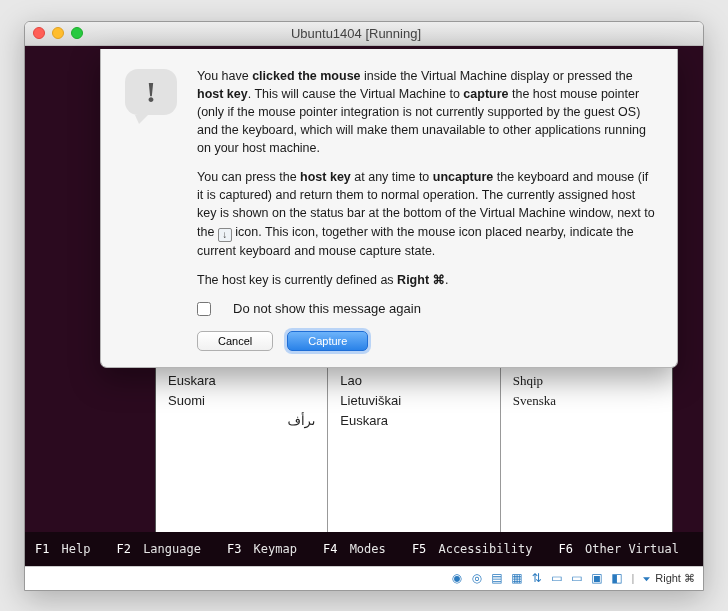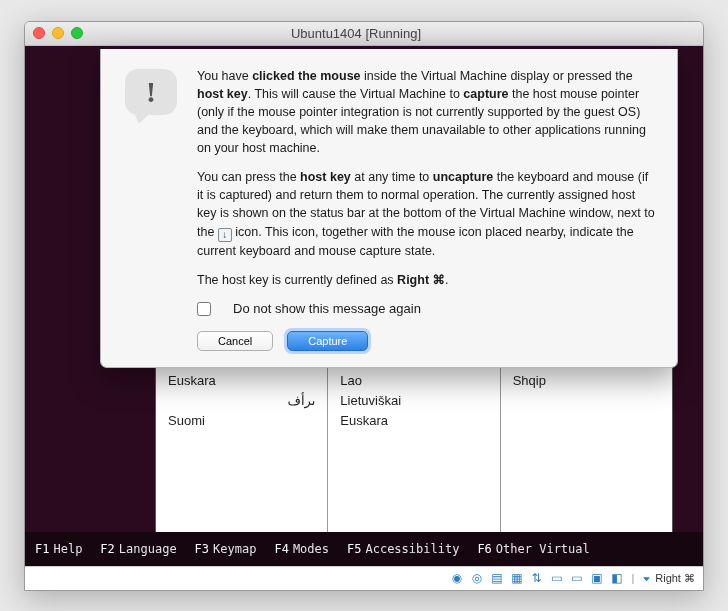--- a/index.html
+++ b/index.html
@@ -9,23 +9,23 @@
 .traffic { display: flex; gap: 7px; }
 .tl { width: 12px; height: 12px; border-radius: 50%; }
 .tl.red { background: #ff5f57; border: 0.5px solid #e24640; }
 .tl.yel { background: #ffbd2e; border: 0.5px solid #dfa023; }
 .tl.grn { background: #28c940; border: 0.5px solid #1dad2b; }
 .title { position: absolute; left: 0; right: 16px; text-align: center; font-size: 13px; color: #444; }
 .content { flex: 1; background: #2b0a1f; position: relative; }
 .lang-panel { position: absolute; left: 130px; right: 30px; top: 260px; bottom: 50px; background: #fff; border: 1px solid #555; }
 .lang-cols { display: flex; height: 100%; }
 .lang-col { flex: 1; border-right: 1px solid #999; padding: 4px 12px; font-size: 13px; color: #222; overflow: hidden; }
-.lang-col:last-child { border-right: none; }
+.lang-col:last-child { border-right: none; font-family: Liberation Serif, serif; }
 .lang-col div { line-height: 1.55; white-space: nowrap; }
-.fkeys { position: absolute; left: 0; right: 0; bottom: 24px; height: 22px; background: #15060f; color: #ddd; font-family: "DejaVu Sans Mono", monospace; font-size: 12px; display: flex; align-items: center; padding: 17px 10px; gap: 4px; }
+.fkeys { position: absolute; left: 0; right: 0; bottom: 24px; height: 22px; background: #15060f; color: #ddd; font-family: "DejaVu Sans Mono", monospace; font-size: 12px; display: flex; align-items: center; padding: 17px 10px; gap: 4px; justify-content: space-between; }
 .fkeys .fk { color: #fff; }
 .fkeys .fl { color: #e5e5e5; margin-right: 14px; }
 .bottombar { position: absolute; left: 0; right: 0; bottom: 0; height: 24px; background: #fff; border-top: 1px solid #ccc; display: flex; align-items: center; justify-content: flex-end; padding: 0 8px; gap: 5px; font-size: 11px; }
 .bottombar .bi { width: 15px; height: 15px; display: inline-flex; align-items: center; justify-content: center; font-size: 12px; color: #2a7abf; }
 .bottombar .sep { color: #999; margin: 0 2px; }
 .hostkey-ind { color: #333; display: flex; align-items: center; gap: 3px; }
 .hostkey-ind svg { width: 11px; height: 11px; }
 .dialog { position: absolute; top: 3px; left: 75px; right: 25px; background: #f6f6f6; border: 1px solid #b5b5b5; border-top: none; border-radius: 0 0 7px 7px; box-shadow: 0 12px 30px rgba(0,0,0,0.35); padding: 18px 20px 16px 20px; display: flex; gap: 16px; }
 .dialog-icon { width: 60px; display: flex; justify-content: center; padding-top: 2px; }
 .bubble { width: 52px; height: 46px; background: #e2e2e2; border-radius: 13px; position: relative; display: flex; align-items: center; justify-content: center; font-size: 30px; font-weight: bold; color: #555; font-family: Georgia, serif; }
@@ -57,36 +57,37 @@
 
   <div class="content">
 
     <div class="lang-panel">
       <div class="lang-cols">
         <div class="lang-col">
           <div>Esperanto</div>
           <div>Español</div>
           <div>Eesti</div>
           <div>Euskara</div>
+          <div>Suomi</div>
           <div style="text-align:right">ىرأف</div>
-          <div>Suomi</div>
         </div>
         <div class="lang-col">
           <div>ಕನ್ನಡ</div>
           <div>한국어</div>
           <div>Kurdî</div>
           <div>Lao</div>
           <div>Lietuviškai</div>
           <div>Euskara</div>
         </div>
         <div class="lang-col">
           <div style="opacity:0.3">&nbsp;</div>
           <div>Slovenčina</div>
           <div>Slovenščina</div>
           <div>Shqip</div>
+          <div>Svenska</div>
         </div>
       </div>
     </div>
 
     <div class="fkeys">
       <span class="fk">F1</span>
         <span class="fl">Help</span>
       <span class="fk">F2</span>
         <span class="fl">Language</span>
       <span class="fk">F3</span>

